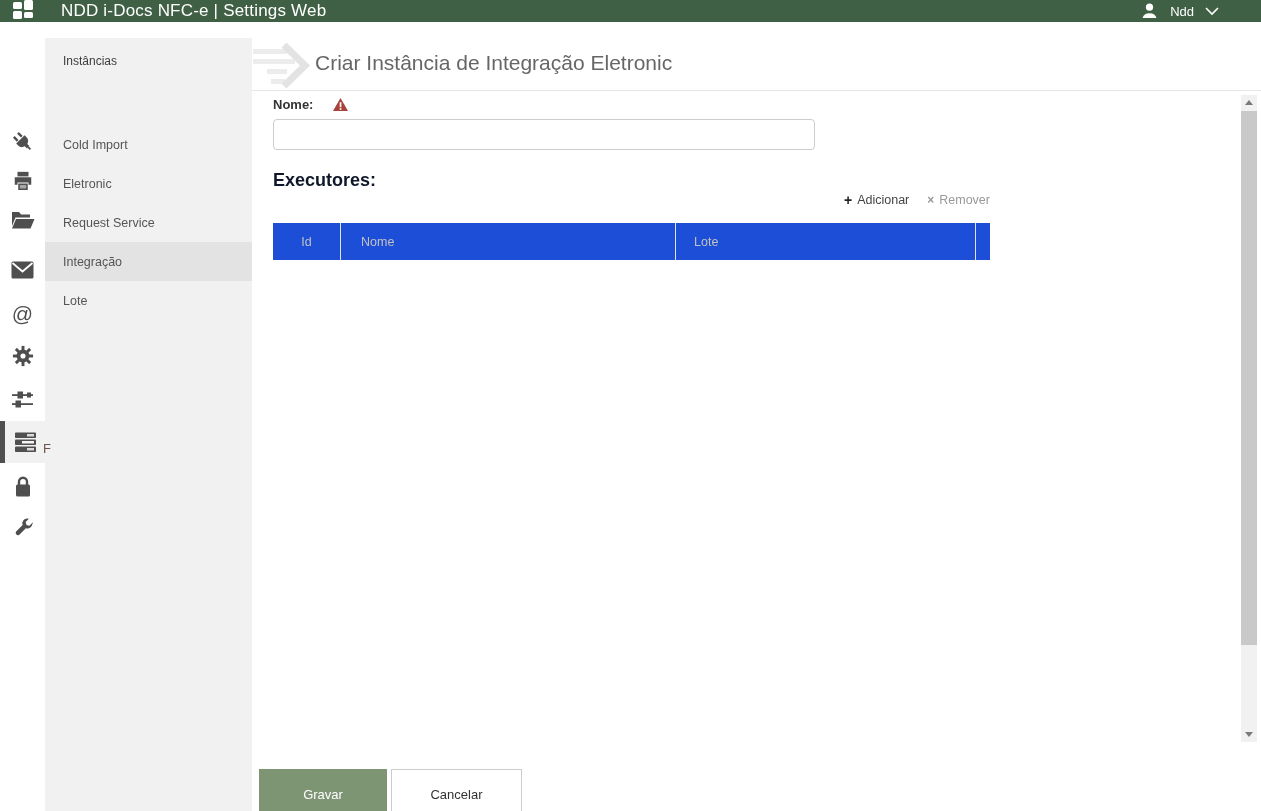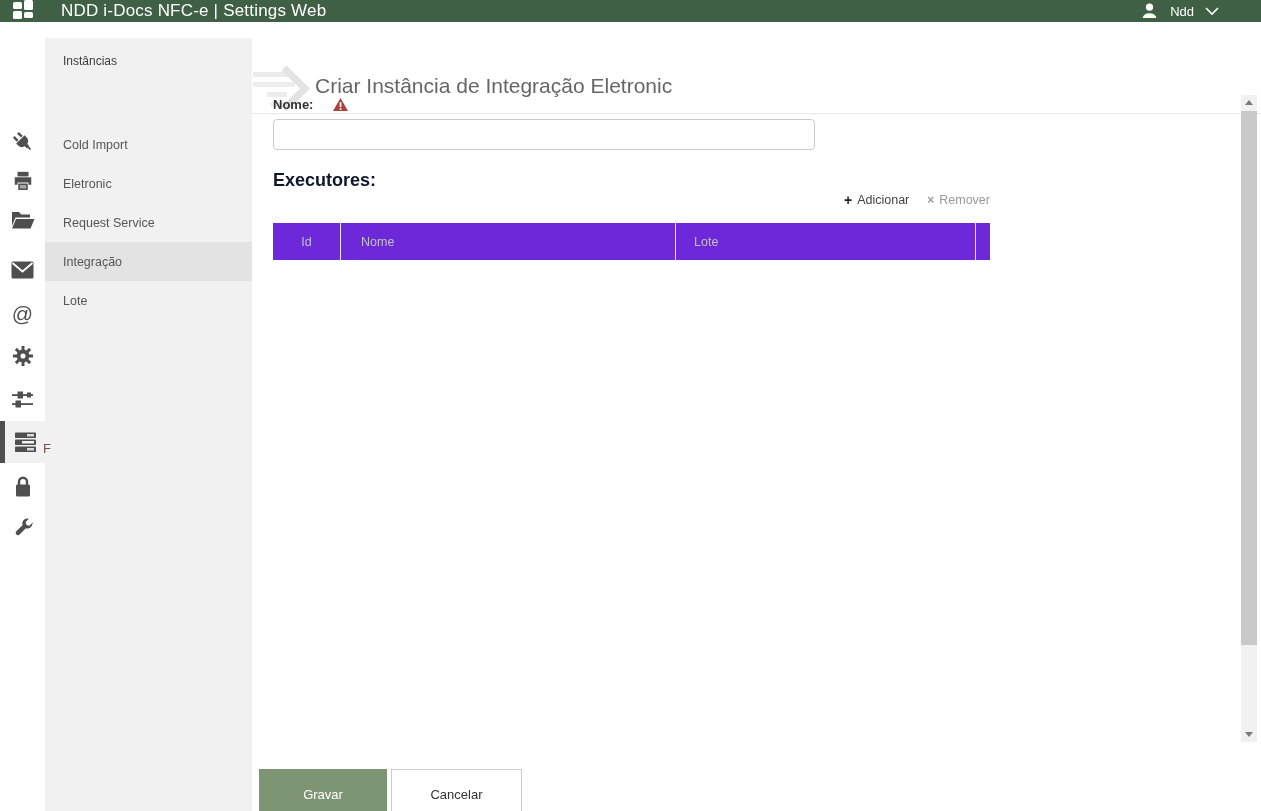--- a/index.html
+++ b/index.html
@@ -38,21 +38,21 @@
     display:flex; align-items:center; padding-left:18px;
     font-size:12.5px; color:#555; cursor:pointer;
   }
   .subnav-item.selected { background:#e3e3e3; }
 
   
   .clipped-frag { position:absolute; left:43px; top:441px; font-size:13px; color:#6f5348; z-index:5; }
 
   
   .main { position:absolute; left:252px; top:38px; width:1009px; height:773px; background:#fff; }
-  .main-header { position:absolute; top:0; left:0; width:1009px; height:53px; border-bottom:1px solid #e7e7e7;margin-top:23px; }
+  .main-header { position:absolute; top:0; left:0; width:1009px; height:53px; border-bottom:1px solid #e7e7e7; }
   .main-header-icon { position:absolute; left:1px; top:4px; }
   .main-title { position:absolute; left:63px; top:13px; font-size:21px; color:#666; }
 
   .content { position:absolute; top:54px; left:0; width:1009px; height:653px; }
 
   .nome-label { position:absolute; left:21px; top:5px; font-size:13px; font-weight:bold; color:#333;
                 display:flex; align-items:center; gap:20px; }
   .nome-input { position:absolute; left:21px; top:27px; width:542px; height:31px;
                 border:1px solid #ccc; border-radius:4px; font-size:13px; padding:0 9px;
                 font-family:"Liberation Sans", sans-serif; outline:none; }
@@ -60,21 +60,21 @@
 
   .grid-actions { position:absolute; left:21px; top:100px; width:717px;
                   display:flex; justify-content:flex-end; gap:18px; align-items:center; }
   .grid-action { display:flex; align-items:center; gap:5px; font-size:12.5px; cursor:pointer; }
   .grid-action .plus { font-size:14px; font-weight:bold; color:#222; }
   .grid-action.add  { color:#444; }
   .grid-action .cross { font-size:12px; font-weight:bold; color:#999; }
   .grid-action.remove { color:#999; }
 
   .table-head { position:absolute; left:21px; top:131px; width:717px; height:37px;
-                background:#6d28d9; display:flex; }
+                background:#1d4ed8; display:flex; }
   .th { display:flex; align-items:center; font-size:12.5px; color:#c2c2c2; font-weight:400; height:37px; }
   .th-id   { width:68px;  justify-content:center; border-right:1px solid #e3e3e3; }
   .th-nome { width:335px; padding-left:20px; border-right:1px solid #e3e3e3; }
   .th-tipo { width:300px; padding-left:18px; border-right:1px solid #e3e3e3; }
   .th-empty{ width:14px; }
 
   
   .scrollbar { position:absolute; right:4px; top:3px; width:16px; height:647px; background:#f1f1f1; }
   .scroll-arrow { position:absolute; left:0; width:16px; height:15px; display:flex;
                   align-items:center; justify-content:center; cursor:pointer; }

